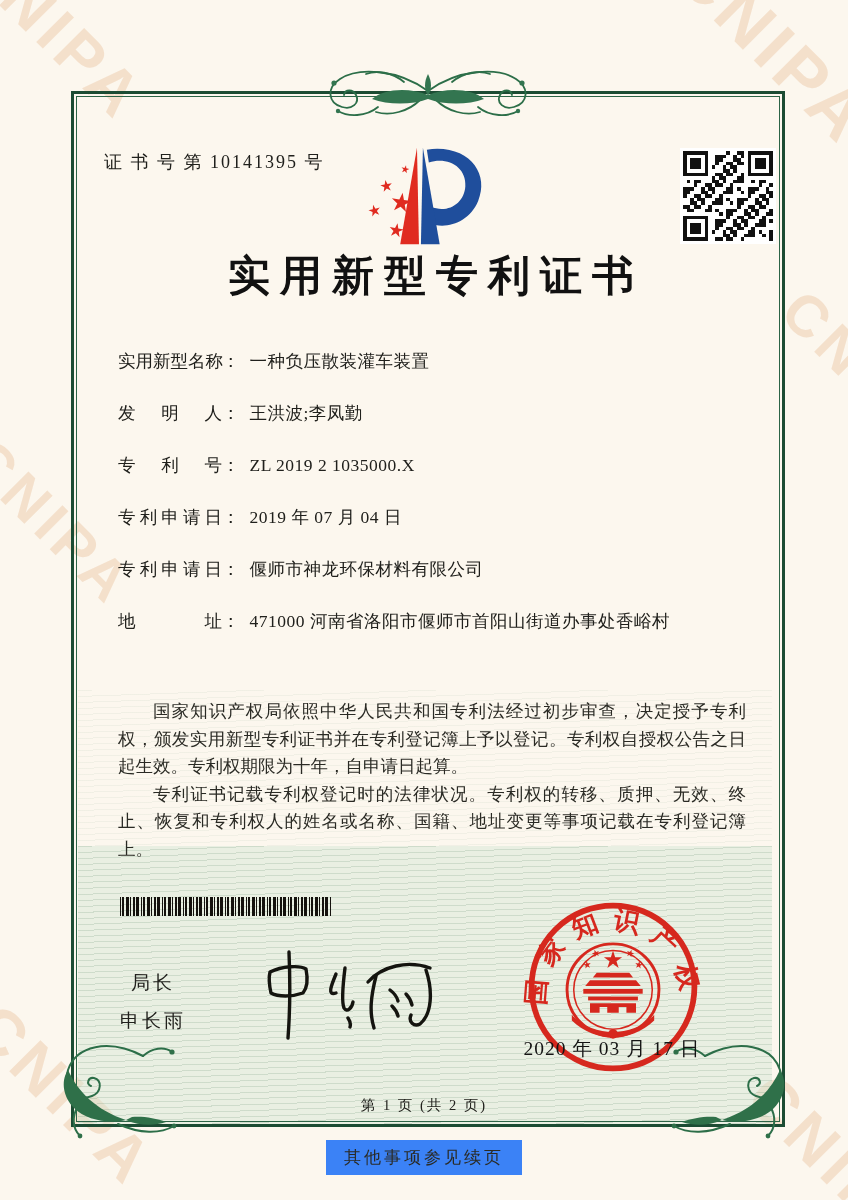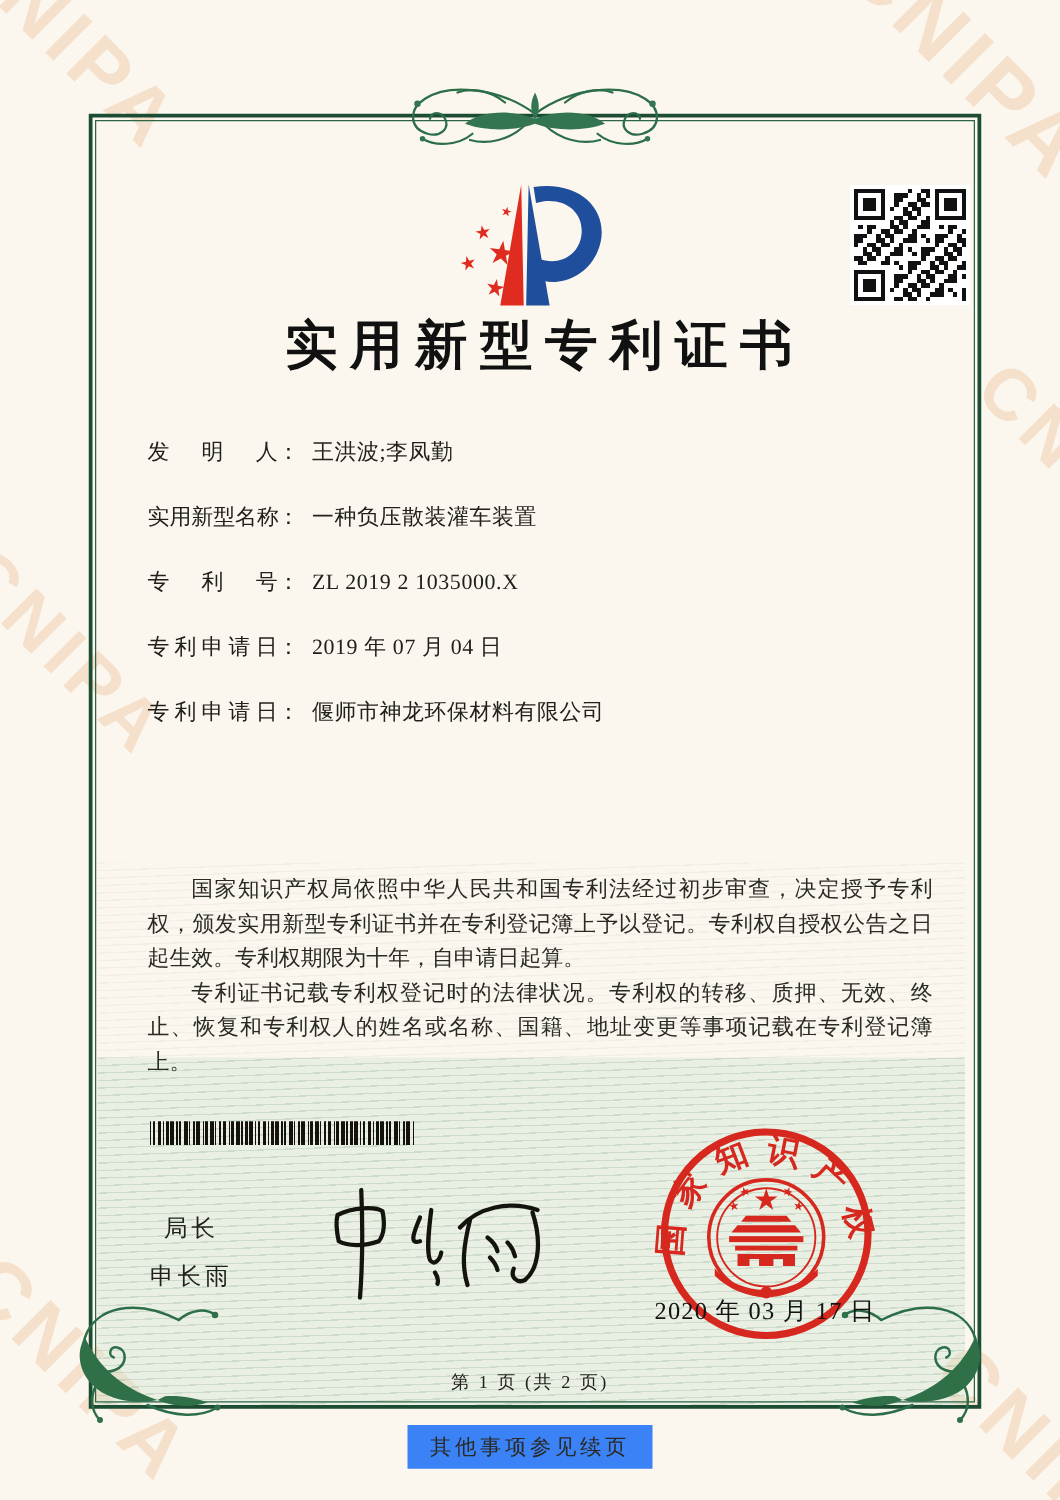--- a/index.html
+++ b/index.html
@@ -170,20 +170,21 @@
       <g fill="#2f7049">
         <path d="M20,34 C30,56 48,74 78,84 C60,88 38,84 26,72 C16,62 12,46 20,34 Z"></path>
         <path d="M78,84 C92,90 106,90 118,86 C108,82 94,80 84,81 Z"></path>
         <circle cx="124" cy="16" r="2.6"></circle>
         <circle cx="126" cy="90" r="2.4"></circle>
         <circle cx="32" cy="100" r="2.4"></circle>
       </g>
     </g>
   </svg>
 
+  <div class="cert-no">证 书 号 第 10141395 号</div>
 
   <svg class="logo" width="148" height="112" viewBox="0 0 150 110">
     <defs>
       <polygon id="star" points="0,-10 2.23,-3.07 9.51,-3.09 3.61,1.17 5.88,8.09 0,3.8 -5.88,8.09 -3.61,1.17 -9.51,-3.09 -2.23,-3.07"></polygon>
     </defs>
     <path d="M86,8 C128,2 150,32 138,60 C129,82 104,90 88,82 L90,66 C108,73 124,62 125,45 C126,26 108,15 88,21 Z" fill="#1f4e9c"></path>
     <polygon points="82,6 80,104 99,104" fill="#1f4e9c"></polygon>
     <polygon points="76,6 59,104 78,104" fill="#e02b20"></polygon>
     <g fill="#e02b20">
       <use href="#star" transform="translate(64,28) scale(0.42) rotate(12)"></use>
@@ -399,33 +400,36 @@
       <rect x="20" y="2" width="3" height="3" fill="#111"></rect>
       <rect x="0" y="18" width="7" height="7" fill="#111"></rect>
       <rect x="1" y="19" width="5" height="5" fill="#fff"></rect>
       <rect x="2" y="20" width="3" height="3" fill="#111"></rect>
     </svg>
 
   <div class="title">实用新型专利证书</div>
 
   <div class="fields">
     <div class="frow">
-      <span class="flabel">发明人</span><span class="fcolon">：</span><span class="fvalue">王洪波;李凤勤</span>
+      <span class="flabel">实用新型名称</span><span class="fcolon">：</span><span class="fvalue">一种负压散装灌车装置</span>
     </div>
     <div class="frow">
-      <span class="flabel">实用新型名称</span><span class="fcolon">：</span><span class="fvalue">一种负压散装灌车装置</span>
+      <span class="flabel">发明人</span><span class="fcolon">：</span><span class="fvalue">王洪波;李凤勤</span>
     </div>
     <div class="frow">
       <span class="flabel">专利号</span><span class="fcolon">：</span><span class="fvalue">ZL 2019 2 1035000.X</span>
     </div>
     <div class="frow">
       <span class="flabel">专利申请日</span><span class="fcolon">：</span><span class="fvalue">2019 年 07 月 04 日</span>
     </div>
     <div class="frow">
       <span class="flabel">专利申请日</span><span class="fcolon">：</span><span class="fvalue">偃师市神龙环保材料有限公司</span>
+    </div>
+    <div class="frow">
+      <span class="flabel">地址</span><span class="fcolon">：</span><span class="fvalue">471000 河南省洛阳市偃师市首阳山街道办事处香峪村</span>
     </div>
   </div>
 
   <div class="body-text">
     <p>国家知识产权局依照中华人民共和国专利法经过初步审查，决定授予专利权，颁发实用新型专利证书并在专利登记簿上予以登记。专利权自授权公告之日起生效。专利权期限为十年，自申请日起算。</p>
     <p>专利证书记载专利权登记时的法律状况。专利权的转移、质押、无效、终止、恢复和专利权人的姓名或名称、国籍、地址变更等事项记载在专利登记簿上。</p>
   </div>
 
   <svg class="barcode" id="barcode-svg" width="216" height="19" viewBox="0 0 216 19" shape-rendering="crispEdges">
       <rect x="0" y="0" width="1" height="19" fill="#15120e"></rect>

